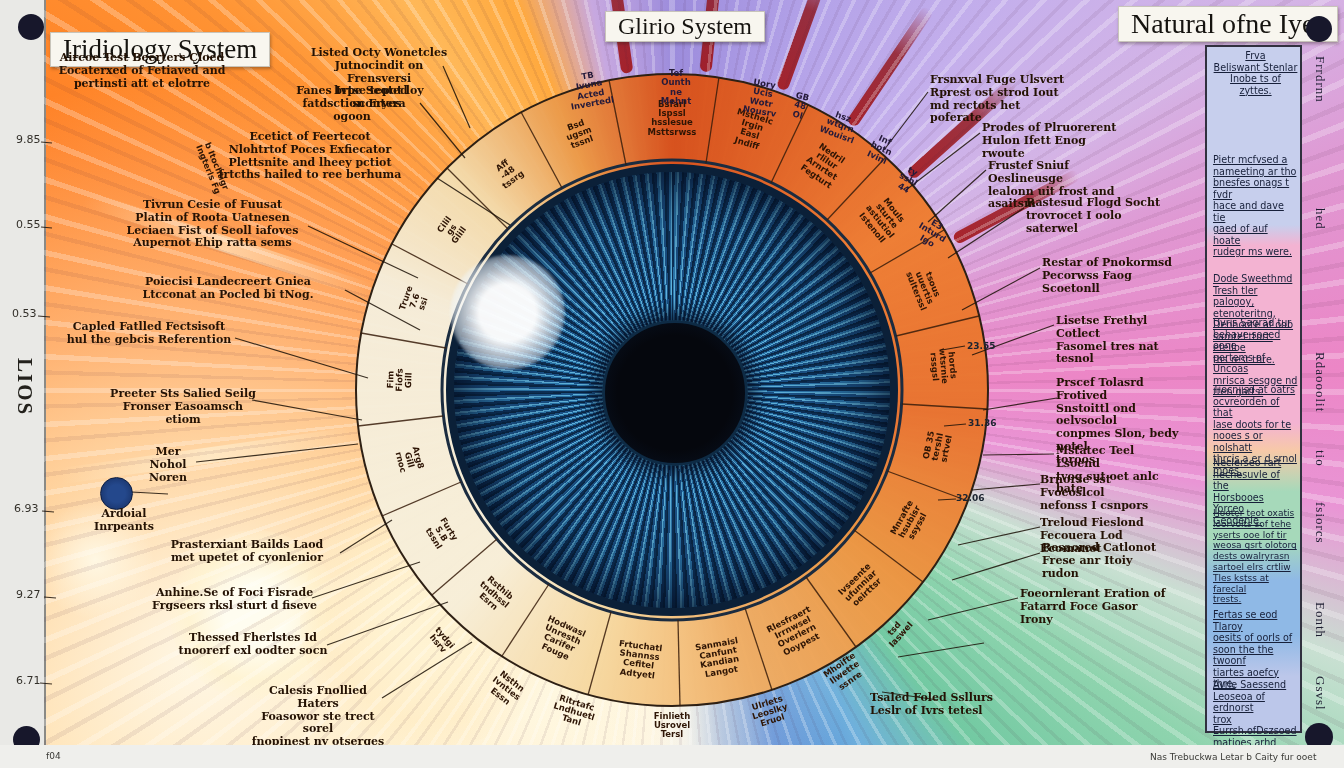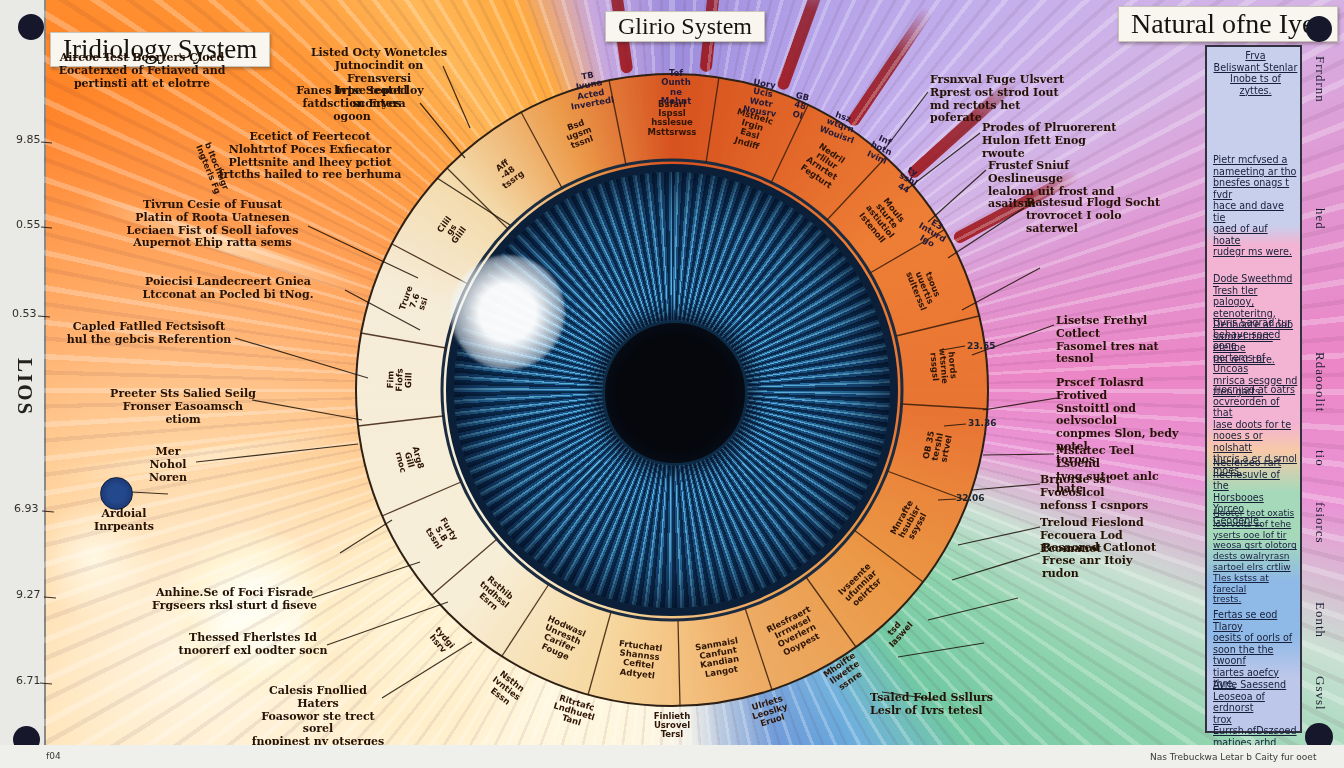--- a/index.html
+++ b/index.html
@@ -205,51 +205,57 @@
 Ltcconat an Pocled bi tNog.</div>
   <div class="lbl c" style="left:60px;top:321px;width:178px;">Capled Fatlled Fectsisoft
 hul the gebcis Referention</div>
   <div class="lbl c" style="left:108px;top:388px;width:150px;">Preeter Sts Salied Seilg
 Fronser Easoamsch etiom</div>
   <div class="lbl c" style="left:140px;top:446px;width:56px;">Mer
 Nohol
 Noren</div>
   <div class="lbl c" style="left:85px;top:508px;width:78px;">Ardoial
 Inrpeants</div>
+  <div class="lbl c" style="left:152px;top:539px;width:190px;">Prasterxiant Bailds Laod
+met upetet of cyonlenior</div>
   <div class="lbl c" style="left:152px;top:587px;width:165px;">Anhine.Se of Foci Fisrade
 Frgseers rksl sturt d fiseve</div>
   <div class="lbl c" style="left:178px;top:632px;width:150px;">Thessed Fherlstes Id
 tnoorerf exl oodter socn</div>
   <div class="lbl c" style="left:248px;top:685px;width:140px;">Calesis Fnollied Haters
 Foasowor ste trect sorel
 fnopinest ny otserges</div>
 
   <div class="lbl r" style="left:930px;top:74px;width:140px;">Frsnxval Fuge Ulsvert
 Rprest ost strod Iout
 md rectots het poferate</div>
   <div class="lbl r" style="left:982px;top:122px;width:135px;">Prodes of Plruorerent
 Hulon Ifett Enog rwoute</div>
   <div class="lbl r" style="left:988px;top:160px;width:155px;">Frustef Sniuf Oeslineusge
 lealonn uit frost and asaitsm</div>
   <div class="lbl r" style="left:1026px;top:197px;width:135px;">Rastesud Flogd Socht
 trovrocet I oolo saterwel</div>
+  <div class="lbl r" style="left:1042px;top:257px;width:135px;">Restar of Pnokormsd
+Pecorwss Faog Scoetonll</div>
   <div class="lbl r" style="left:1056px;top:315px;width:125px;">Lisetse Frethyl Cotlect
 Fasomel tres nat tesnol</div>
   <div class="lbl r" style="left:1056px;top:377px;width:135px;">Prscef Tolasrd Frotived
 Snstoittl ond oelvsoclol
 conpmes Slon, bedy notel
 toroos</div>
   <div class="lbl r" style="left:1056px;top:445px;width:125px;">Mstatec Teel Lsoend
 tvog sut oet anlc bate</div>
   <div class="lbl r" style="left:1040px;top:474px;width:135px;">Brnorse sst Fvoeoslcol
 nefonss I csnpors</div>
   <div class="lbl r" style="left:1040px;top:517px;width:140px;">Treloud Fieslond
 Fecouera Lod Ecomanot</div>
   <div class="lbl r" style="left:1042px;top:542px;width:120px;">Resaored Catlonot
 Frese anr Itoiy rudon</div>
+  <div class="lbl r" style="left:1020px;top:588px;width:150px;">Foeornlerant Eration of
+Fatarrd Foce Gasor Irony</div>
   <div class="lbl r" style="left:870px;top:692px;width:155px;">Tsaled Foled Ssllurs
 Leslr of Ivrs tetesl</div>
 
   <div class="seg" style="left:672px;top:118px;--r:0deg;">Bsfarl
 Ispssl
 hsslesue
 Msttsrwss</div>
   <div class="seg" style="left:751px;top:130px;--r:17deg;">Msthelc
 Irgin
 Easl

